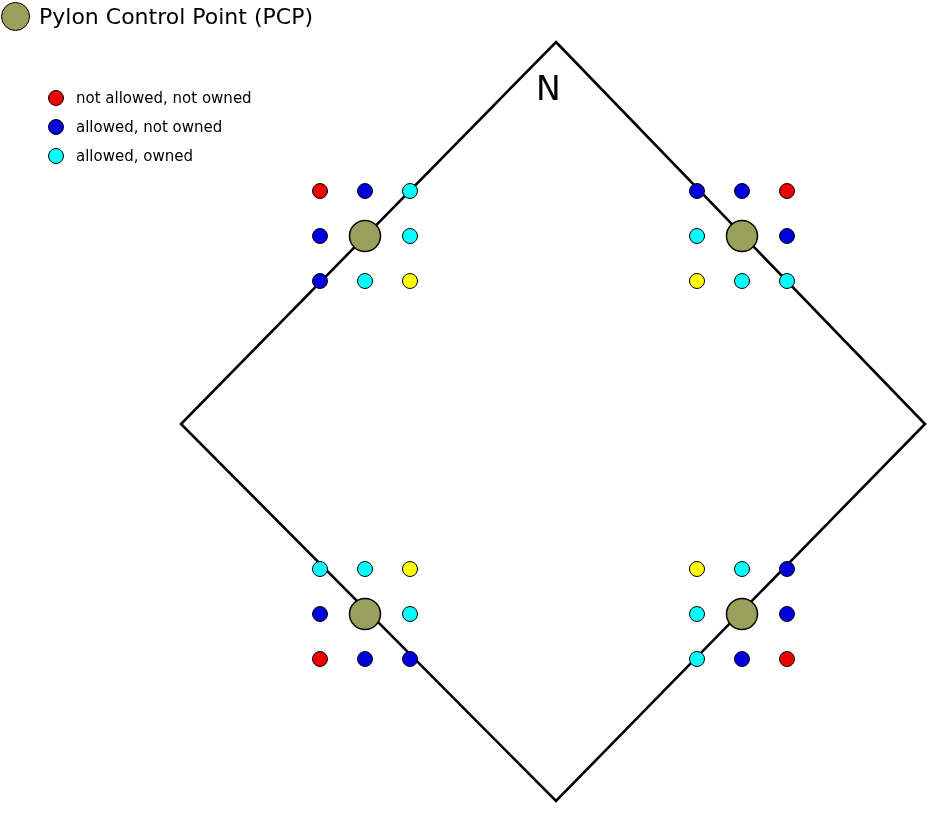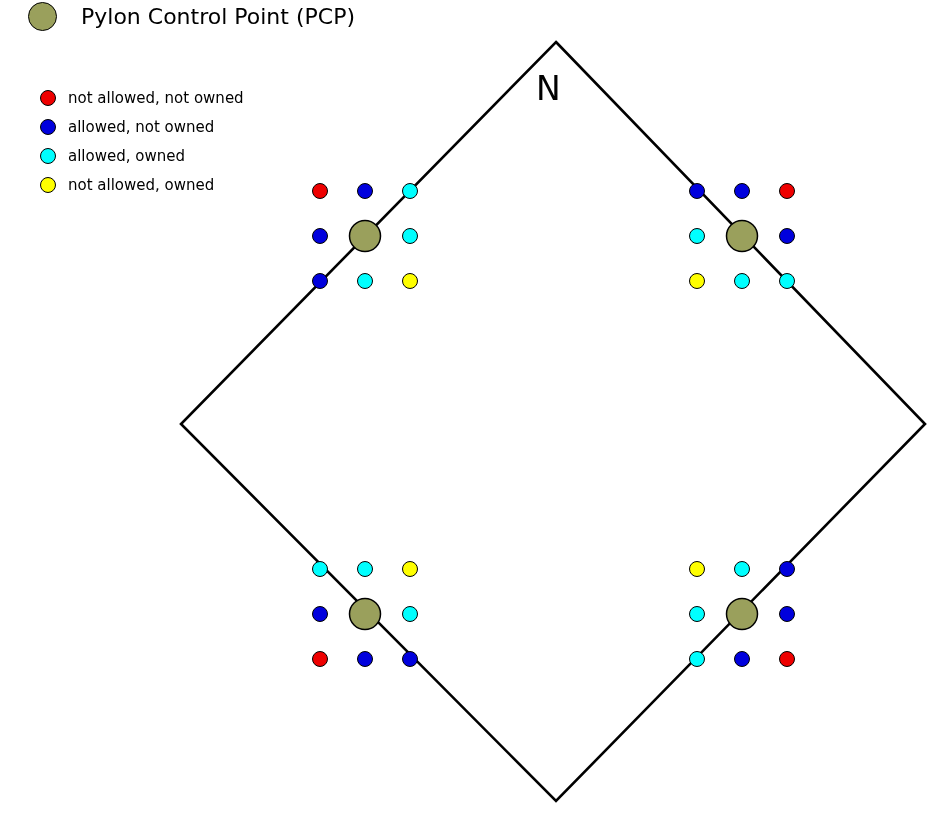--- a/index.html
+++ b/index.html
@@ -12,33 +12,33 @@
     width: 931px;
     height: 813px;
     background: #ffffff;
     overflow: hidden;
   }
   svg.diagram { position: absolute; left: 0; top: 0; }
 
   .legend { position: absolute; left: 0; top: 0; width: 340px; height: 210px; }
   .legend-pcp-row {
     position: absolute; left: 1px; top: 1px;
-    display: flex; align-items: center; gap: 24px; height: 30px; padding-left: 27px;
+    display: flex; align-items: center; gap: 9px; height: 30px;
   }
   .legend-pcp-swatch {
     width: 29px; height: 29px; border-radius: 50%;
     border: 1.5px solid #000; box-sizing: border-box; flex: 0 0 auto;
   }
   .legend-pcp-label { font-size: 22px; color: #000; white-space: nowrap; }
   .legend-ppp-title {
     position: absolute; left: 55px; top: 47px;
     font-size: 22px; color: #000; white-space: nowrap;
   }
   .legend-item {
-    position: absolute; left: 40px;
+    position: absolute; left: 48px;
     display: flex; align-items: center; gap: 12px; height: 18px;
   }
   .legend-dot {
     width: 16px; height: 16px; border-radius: 50%;
     border: 1px solid #000; box-sizing: border-box; flex: 0 0 auto;
   }
   .legend-item-label { font-size: 15px; color: #000; white-space: nowrap; }
 
   .compass {
     position: absolute; left: 536px; top: 72px;
@@ -102,21 +102,17 @@
       <span class="legend-item-label">not allowed, not owned</span>
     </div>
     <div class="legend-item" style="top:118px">
       <span class="legend-dot" style="background: rgb(0, 0, 221);"></span>
       <span class="legend-item-label">allowed, not owned</span>
     </div>
     <div class="legend-item" style="top:147px">
       <span class="legend-dot" style="background: rgb(0, 255, 255);"></span>
       <span class="legend-item-label">allowed, owned</span>
     </div>
-    <div class="legend-item" style="top:176px">
-      <span class="legend-dot" style="background: rgb(255, 255, 0);"></span>
-      <span class="legend-item-label">not allowed, owned</span>
-    </div>
   </div>
 
   <div class="compass">N</div>
 
 </div>
 
 </body></html>

